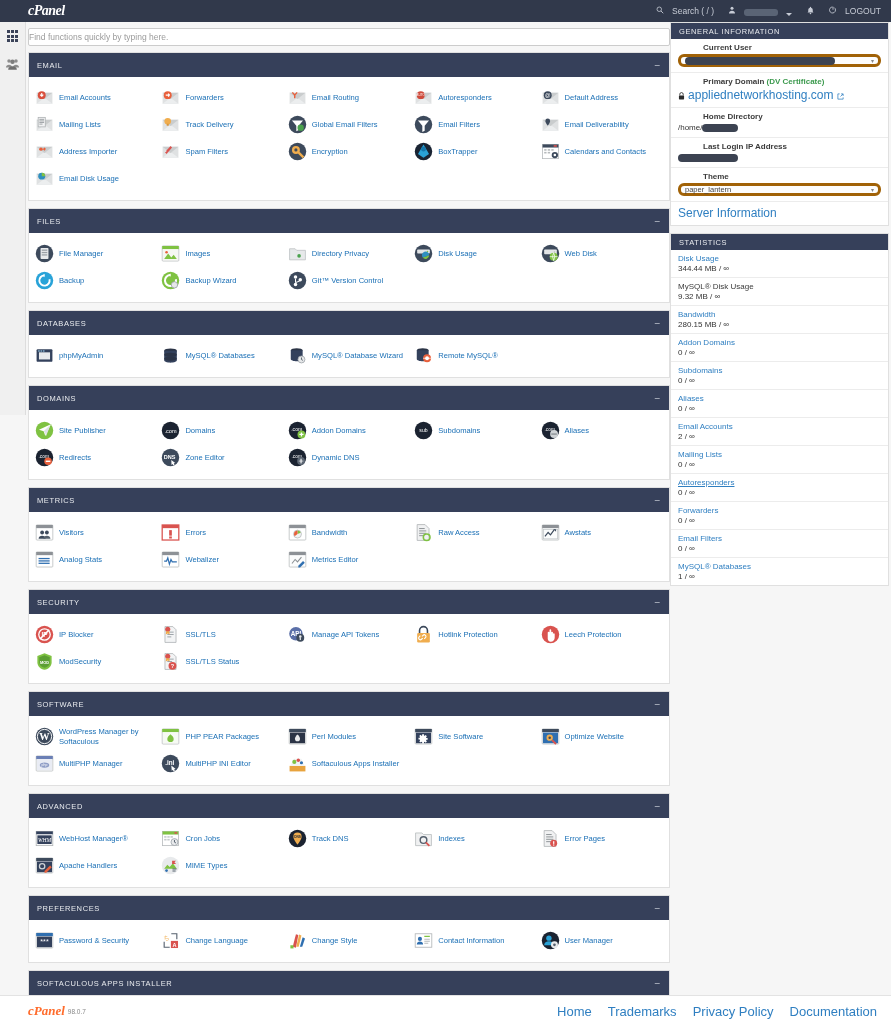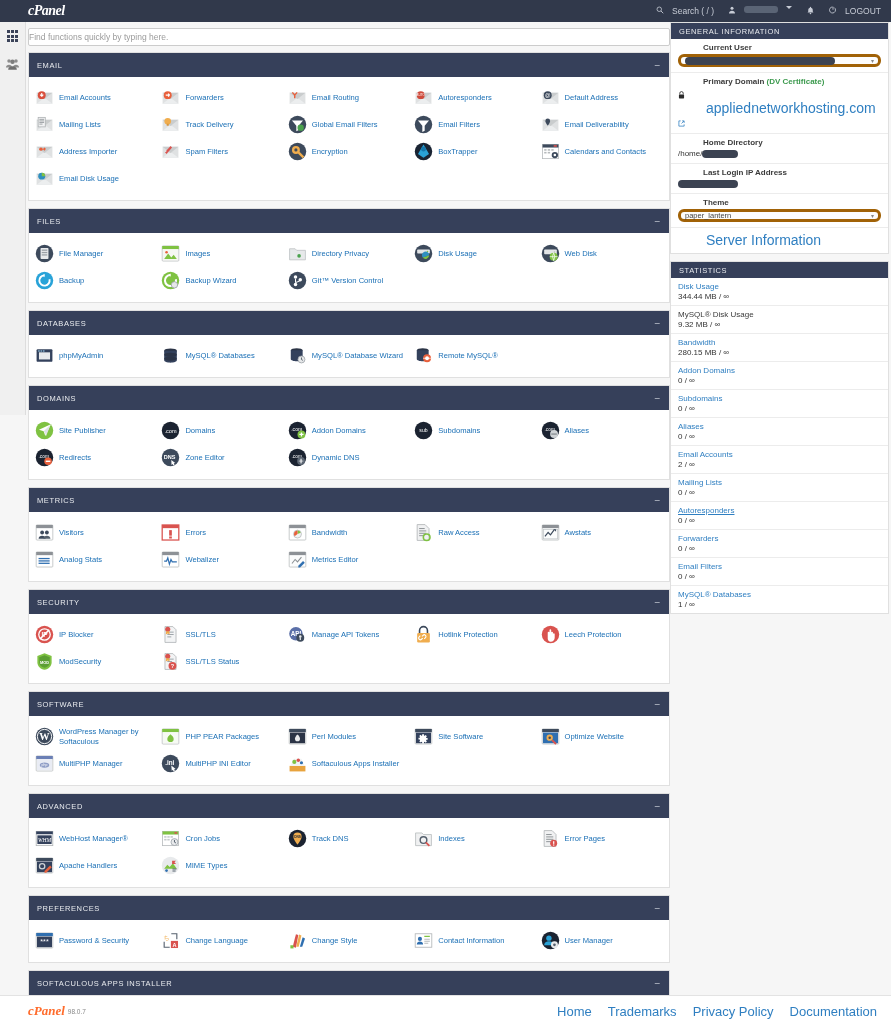--- a/index.html
+++ b/index.html
@@ -15,21 +15,21 @@
   .topbar {
     height:22px; background:#31394b; color:#fff;
     display:flex; align-items:center; position:relative;
   }
   .logo {
     font-family:"Liberation Serif", serif;
     font-style:italic; font-weight:bold;
     font-size:14px; color:#fff; margin-left:28px; letter-spacing:-0.5px;
   }
   .top-right { margin-left:auto; display:flex; align-items:center; gap:14px; padding-right:10px; font-size:8.5px; }
-  .top-right .ti { display:flex; align-items:flex-start; gap:8px; color:#c7ccd6; cursor:pointer; white-space:nowrap;}
+  .top-right .ti { display:flex; align-items:flex-end; gap:8px; color:#c7ccd6; cursor:pointer; white-space:nowrap;}
   .redact-inline { display:inline-block; height:7px; width:34px; background:#5a6475; border-radius:3px; vertical-align:middle;}
   .caret-d { width:0;height:0;border-left:3px solid transparent;border-right:3px solid transparent;border-top:3px solid #c7ccd6;}
   
   .rail {
     position:absolute; left:0; top:22px; width:26px; height:393px;
     background:#f0f0f0; border-right:1px solid #ddd;
     display:flex; flex-direction:column; align-items:center; padding-top:6px; gap:12px;
   }
   .rail-ic { width:16px;height:16px; cursor:pointer; display:flex;align-items:center;justify-content:center;}
   .grid9 { display:grid; grid-template-columns:repeat(3,3px); grid-template-rows:repeat(3,3px); gap:1.4px;}
@@ -66,21 +66,21 @@
   .sphead {
     background:#36405a; color:#e8eaee; height:16px;
     display:flex; align-items:center; padding:0 8px;
     font-size:7.5px; letter-spacing:0.6px;
   }
   .srow { border-bottom:1px solid #ececec; padding:4px 7px 5px 7px; }
   .srow:last-child { border-bottom:none; }
   .slab { font-size:8px; font-weight:bold; color:#3b3b3b; margin-bottom:2px;margin-left:25px;}
   .slab .dv { color:#3c9a4e; font-weight:bold; }
   .sval { font-size:8px; color:#333; }
-  .slink { color:#2f7fc1; font-size:14px;margin-left:28px; }
+  .slink { color:#2f7fc1; font-size:12px; }
   .sel {
     width:100%; height:13px; border:3px solid #a16207; background:#fdfdfd;
     font-size:7.5px; padding:0 4px; color:#444; position:relative;
     display:flex; align-items:center; border-radius:6px; cursor:pointer;
   }
   .sel .cv { margin-left:auto; font-size:6px; color:#888;}
   .redact { display:inline-block; height:8px; background:#3c4352; border-radius:4px; vertical-align:middle;}
   .stat-row { border-bottom:1px solid #ececec; padding:4px 7px 4px 7px;}
   .stat-row:last-child{border-bottom:none;}
   .stat-name { color:#2f7fc1; font-size:8px; }

